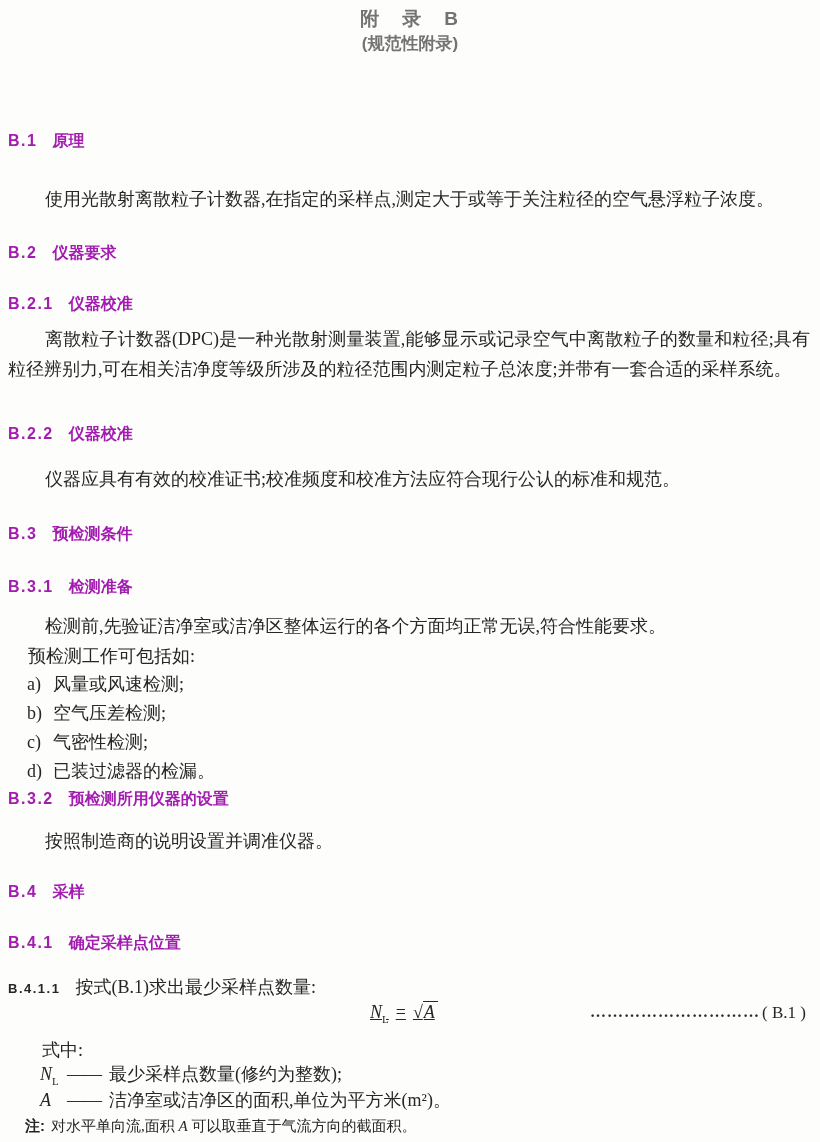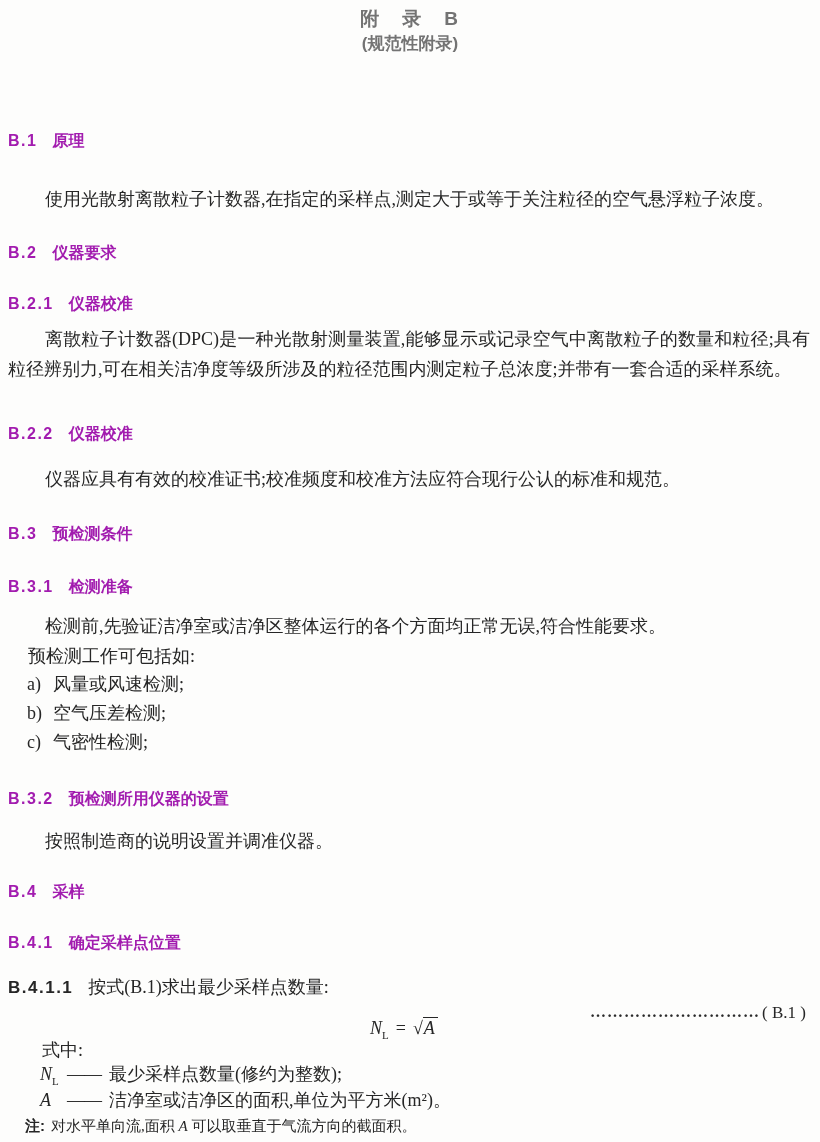--- a/index.html
+++ b/index.html
@@ -32,28 +32,28 @@
     white-space: nowrap;
   }
   .h .num { letter-spacing: 1.5px; margin-right: 15px; }
   .body-text { font-size: 18px; line-height: 30px; text-align: justify; }
   .one-line { white-space: nowrap; text-align: left; }
   .indent { text-indent: 37px; }
   .lead-row { font-size: 18px; line-height: 22px; white-space: nowrap; }
   .lead-row .num {
     font-family: "Liberation Sans", sans-serif;
     font-weight: bold;
-    font-size: 17px;
+    font-size: 13px;
     letter-spacing: 1.5px;
     margin-right: 15px;
   }
   .list-row { position: absolute; left: 27px; font-size: 18px; line-height: 24px; white-space: nowrap; }
   .list-marker { display: inline-block; width: 26px; font-family: "Liberation Serif", serif; }
   .formula-line { position: absolute; top: 1002px; left: 0; right: 0; height: 30px; font-size: 18px; }
-  .f-expr { position: absolute; left: 370px; top: 16px; white-space: nowrap; }
+  .f-expr { position: absolute; left: 370px; top: 0; white-space: nowrap; text-decoration: underline; }
   .f-var, .ivar { font-style: italic; font-family: "Liberation Serif", serif; }
   .f-sub { font-size: 11px; font-style: normal; }
   .f-eq { margin: 0 7px; }
   .radical { font-style: normal; }
   .radicand { font-style: italic; border-top: 1.6px solid #262626; padding: 0 3px 0 1px; }
   .f-right { position: absolute; right: 14px; top: 0; white-space: nowrap; }
   .leader { letter-spacing: 1px; color: #2a2a2a; font-weight: bold; font-size: 16px; vertical-align: 1px; }
   .eqnum { font-size: 17px; margin-left: 2px; }
   .where-label { font-size: 18px; }
   .def-row { position: absolute; left: 40px; font-size: 18px; line-height: 24px; white-space: nowrap; }
@@ -106,20 +106,23 @@
 
   <div class="list-row" style="top:672px">
     <span class="list-marker">a)</span><span>风量或风速检测;</span>
   </div>
   <div class="list-row" style="top:701px">
     <span class="list-marker">b)</span><span>空气压差检测;</span>
   </div>
   <div class="list-row" style="top:730px">
     <span class="list-marker">c)</span><span>气密性检测;</span>
   </div>
+  <div class="list-row" style="top:759px">
+    <span class="list-marker">d)</span><span>已装过滤器的检漏。</span>
+  </div>
 
   <div class="abs h" style="top:789px">
     <span class="num">B.3.2</span><span>预检测所用仪器的设置</span>
   </div>
   <div class="abs body-text one-line indent" style="top:826px">按照制造商的说明设置并调准仪器。</div>
 
   <div class="abs h" style="top:882px">
     <span class="num">B.4</span><span>采样</span>
   </div>
 

